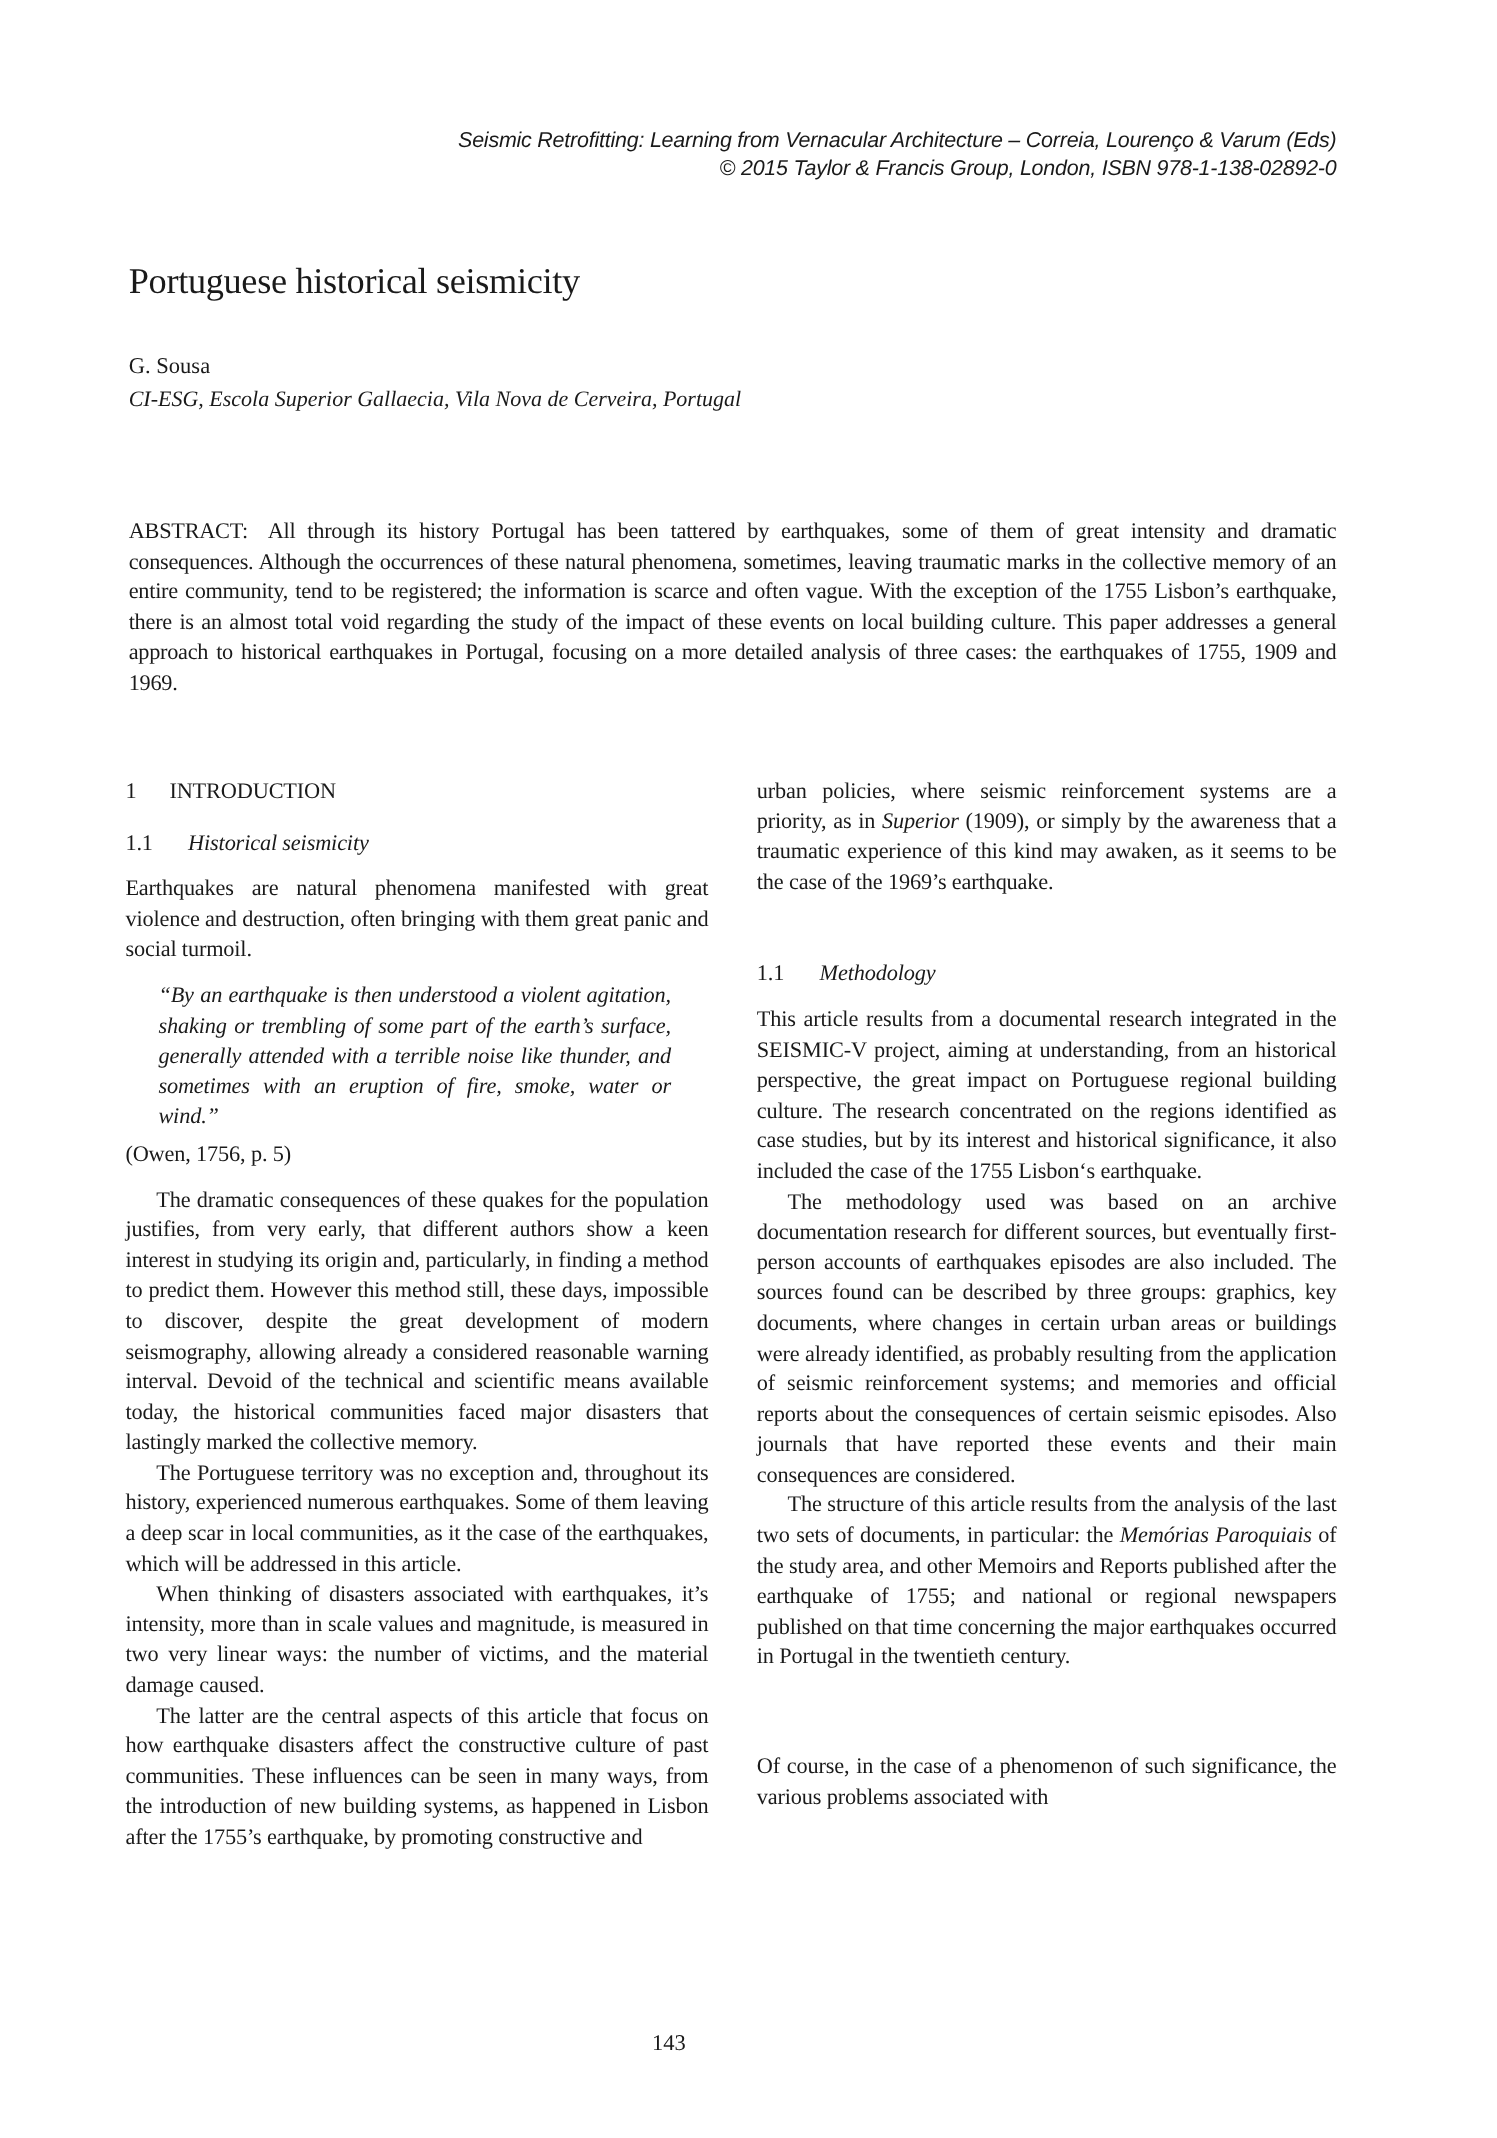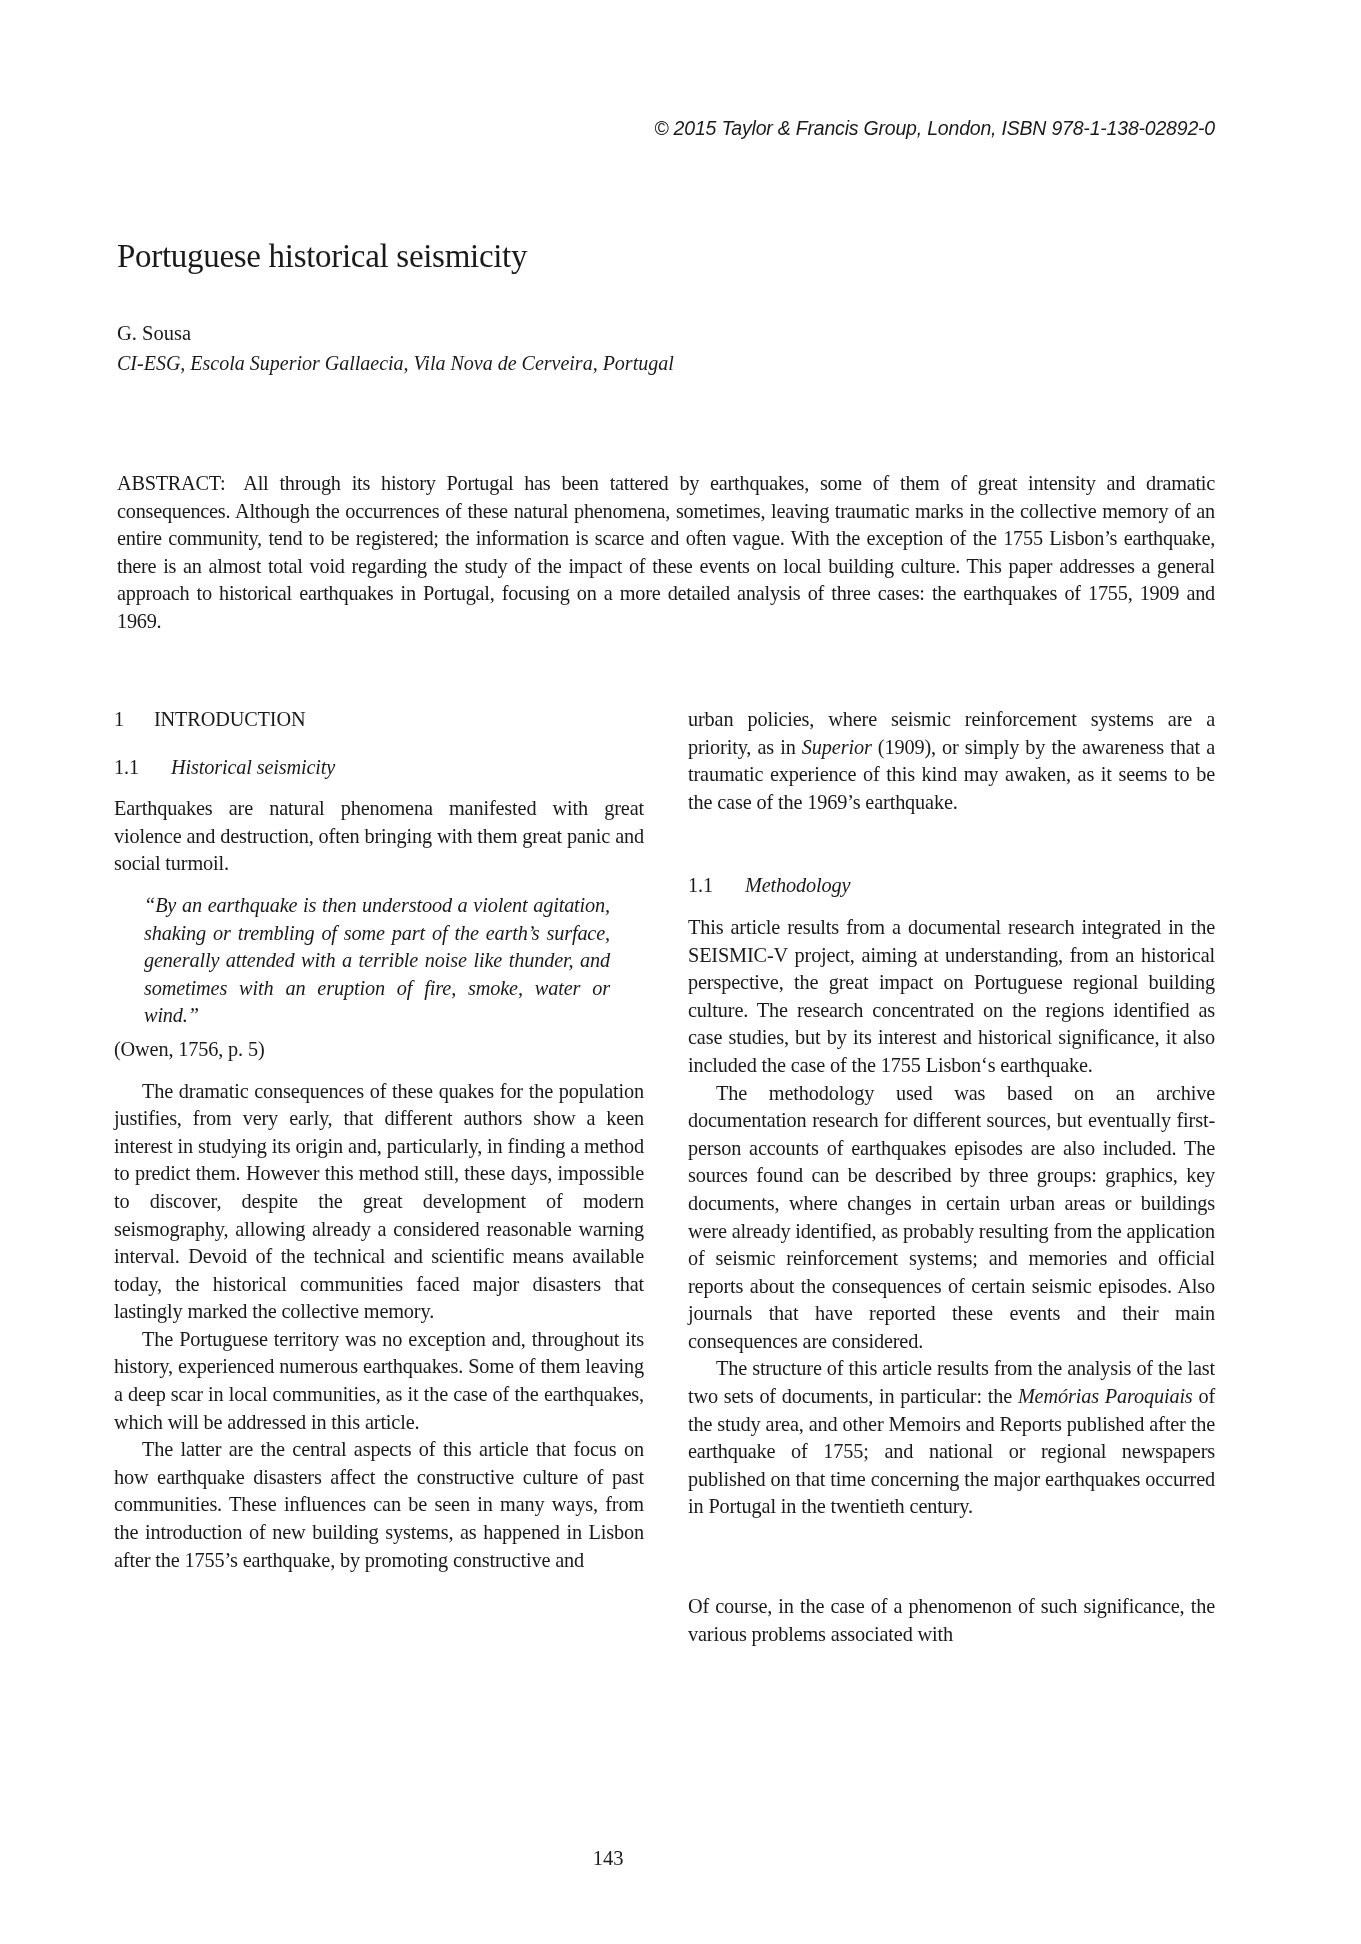--- a/index.html
+++ b/index.html
@@ -60,20 +60,21 @@
   em { font-style: italic; }
   .pagenum {
     position: absolute; left: 0; width: 1216px; top: 1845px;
     text-align: center; font-size: 20.5px; line-height: 26px;
   }
 </style>
 </head>
 <body>
 
 <div class="header">
+  <div>Seismic Retrofitting: Learning from Vernacular Architecture – Correia, Lourenço &amp; Varum (Eds)</div>
   <div>© 2015 Taylor &amp; Francis Group, London, ISBN 978-1-138-02892-0</div>
 </div>
 
 <h1 class="title">Portuguese historical seismicity</h1>
 <div class="author">G. Sousa</div>
 <div class="affil">CI-ESG, Escola Superior Gallaecia, Vila Nova de Cerveira, Portugal</div>
 
 <p class="abstract"><span class="lbl">ABSTRACT:</span><span>All through its history Portugal has been tattered by earthquakes, some of them of great intensity and dramatic consequences. Although the occurrences of these natural phenomena, sometimes, leaving traumatic marks in the collective memory of an entire community, tend to be registered; the information is scarce and often vague. With the exception of the 1755 Lisbon’s earthquake, there is an almost total void regarding the study of the impact of these events on local building culture. This paper addresses a general approach to historical earthquakes in Portugal, focusing on a more detailed analysis of three cases: the earthquakes of 1755, 1909 and 1969.</span></p>
 
 <div class="col left">
@@ -82,20 +83,21 @@
   <h3 class="sub-head"><span class="num">1.1</span><span class="txt">Historical seismicity</span></h3>
   <div class="gap-m"></div>
   <p>Earthquakes are natural phenomena manifested with great violence and destruction, often bringing with them great panic and social turmoil.</p>
   <div class="gap-m"></div>
   <p class="quote">“By an earthquake is then understood a violent agitation, shaking or trembling of some part of the earth’s surface, generally attended with a terrible noise like thunder, and sometimes with an eruption of fire, smoke, water or wind.”</p>
   <div style="height:6px"></div>
   <p class="cite">(Owen, 1756, p. 5)</p>
   <div class="gap-m"></div>
   <p class="indent">The dramatic consequences of these quakes for the population justifies, from very early, that different authors show a keen interest in studying its origin and, particularly, in finding a method to predict them. However this method still, these days, impossible to discover, despite the great development of modern seismography, allowing already a considered reasonable warning interval. Devoid of the technical and scientific means available today, the historical communities faced major disasters that lastingly marked the collective memory.</p>
   <p class="indent">The Portuguese territory was no exception and, throughout its history, experienced numerous earthquakes. Some of them leaving a deep scar in local communities, as it the case of the earthquakes, which will be addressed in this article.</p>
+  <p class="indent">When thinking of disasters associated with earthquakes, it’s intensity, more than in scale values and magnitude, is measured in two very linear ways: the number of victims, and the material damage caused.</p>
   <p class="indent">The latter are the central aspects of this article that focus on how earthquake disasters affect the constructive culture of past communities. These influences can be seen in many ways, from the introduction of new building systems, as happened in Lisbon after the 1755’s earthquake, by promoting constructive and</p>
 </div>
 
 <div class="col right">
   <p><span>urban policies, where seismic reinforcement systems are a priority, as in </span><em>Superior</em><span> (1909), or simply by the awareness that a traumatic experience of this kind may awaken, as it seems to be the case of the 1969’s earthquake.</span></p>
   <div class="gap-xl"></div>
   <h3 class="sub-head"><span class="num">1.1</span><span class="txt">Methodology</span></h3>
   <div class="gap-m"></div>
   <p>This article results from a documental research integrated in the SEISMIC-V project, aiming at understanding, from an historical perspective, the great impact on Portuguese regional building culture. The research concentrated on the regions identified as case studies, but by its interest and historical significance, it also included the case of the 1755 Lisbon‘s earthquake.</p>
   <p class="indent">The methodology used was based on an archive documentation research for different sources, but eventually first-person accounts of earthquakes episodes are also included. The sources found can be described by three groups: graphics, key documents, where changes in certain urban areas or buildings were already identified, as probably resulting from the application of seismic reinforcement systems; and memories and official reports about the consequences of certain seismic episodes. Also journals that have reported these events and their main consequences are considered.</p>

